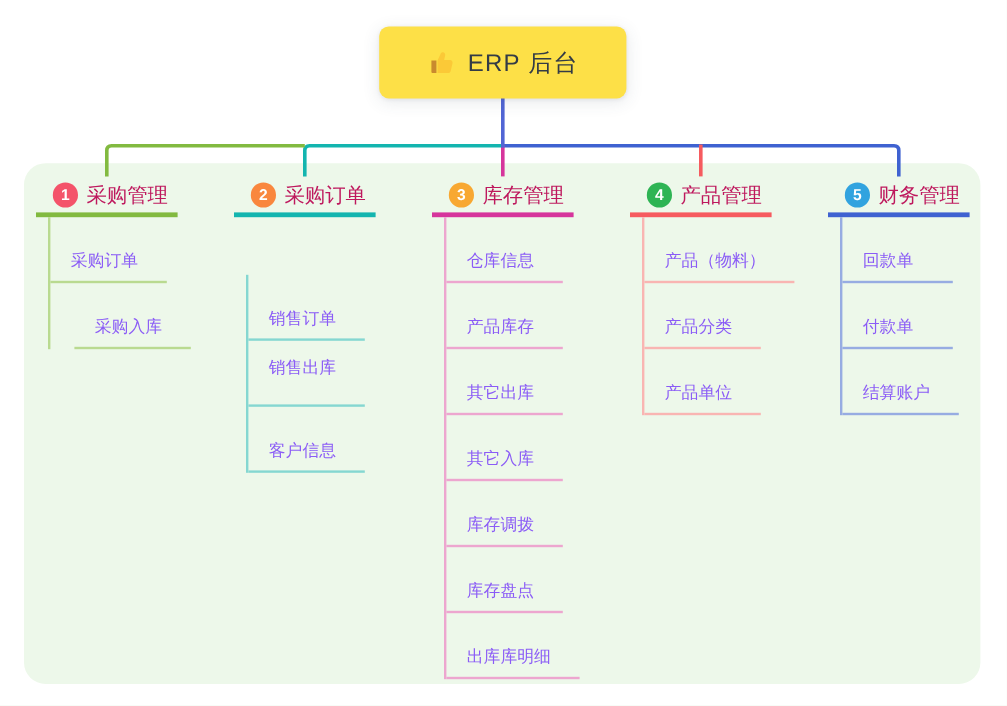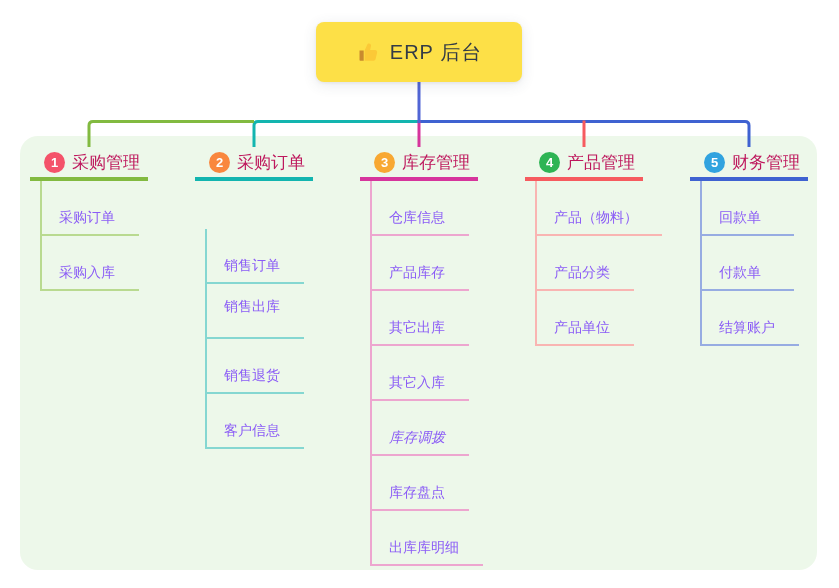--- a/index.html
+++ b/index.html
@@ -64,39 +64,36 @@
   <div id="branches">
       <div class="branch" style="left: 30px; width: 118px;">
         <div class="branch-head" style="border-bottom-color: rgb(130, 186, 64);">
           <span class="branch-badge" style="background: rgb(244, 83, 106);">1</span>
           <span class="branch-title">采购管理</span>
         </div>
         <div class="branch-children" style="border-left-color: rgb(185, 218, 144);">
           <div class="child" style="border-bottom-color: rgb(185, 218, 144);">
             <span class="child-label">采购订单</span>
           </div>
-          <div class="child" style="border-bottom-color: rgb(185, 218, 144);">
+          <div class="child" style="border-bottom-color: rgb(185, 218, 144); margin-left: 20px;">
             <span class="child-label">采购入库</span>
           </div>
         </div>
       </div>
       <div class="branch" style="left: 195px; width: 118px;">
         <div class="branch-head" style="border-bottom-color: rgb(19, 181, 175);">
           <span class="branch-badge" style="background: rgb(249, 135, 62);">2</span>
           <span class="branch-title">采购订单</span>
         </div>
         <div class="branch-children" style="border-left-color: rgb(133, 215, 209);">
           <div class="child" style="border-bottom-color: rgb(133, 215, 209); margin-top: 48px;">
             <span class="child-label">销售订单</span>
           </div>
           <div class="child" style="border-bottom-color: rgb(133, 215, 209); align-items: center;">
             <span class="child-label">销售出库</span>
-          </div>
-          <div class="child" style="border-bottom-color: rgb(133, 215, 209);">
-            <span class="child-label">销售退货</span>
           </div>
           <div class="child" style="border-bottom-color: rgb(133, 215, 209);">
             <span class="child-label">客户信息</span>
           </div>
         </div>
       </div>
       <div class="branch" style="left: 360px; width: 118px;">
         <div class="branch-head" style="border-bottom-color: rgb(214, 53, 156);">
           <span class="branch-badge" style="background: rgb(248, 168, 50);">3</span>
           <span class="branch-title">库存管理</span>
@@ -107,21 +104,21 @@
           </div>
           <div class="child" style="border-bottom-color: rgb(237, 166, 207);">
             <span class="child-label">产品库存</span>
           </div>
           <div class="child" style="border-bottom-color: rgb(237, 166, 207);">
             <span class="child-label">其它出库</span>
           </div>
           <div class="child" style="border-bottom-color: rgb(237, 166, 207);">
             <span class="child-label">其它入库</span>
           </div>
-          <div class="child" style="border-bottom-color: rgb(237, 166, 207); font-style: italic;">
+          <div class="child" style="border-bottom-color: rgb(237, 166, 207);">
             <span class="child-label">库存调拨</span>
           </div>
           <div class="child" style="border-bottom-color: rgb(237, 166, 207);">
             <span class="child-label">库存盘点</span>
           </div>
           <div class="child" style="border-bottom-color: rgb(237, 166, 207);">
             <span class="child-label">出库库明细</span>
           </div>
         </div>
       </div>

